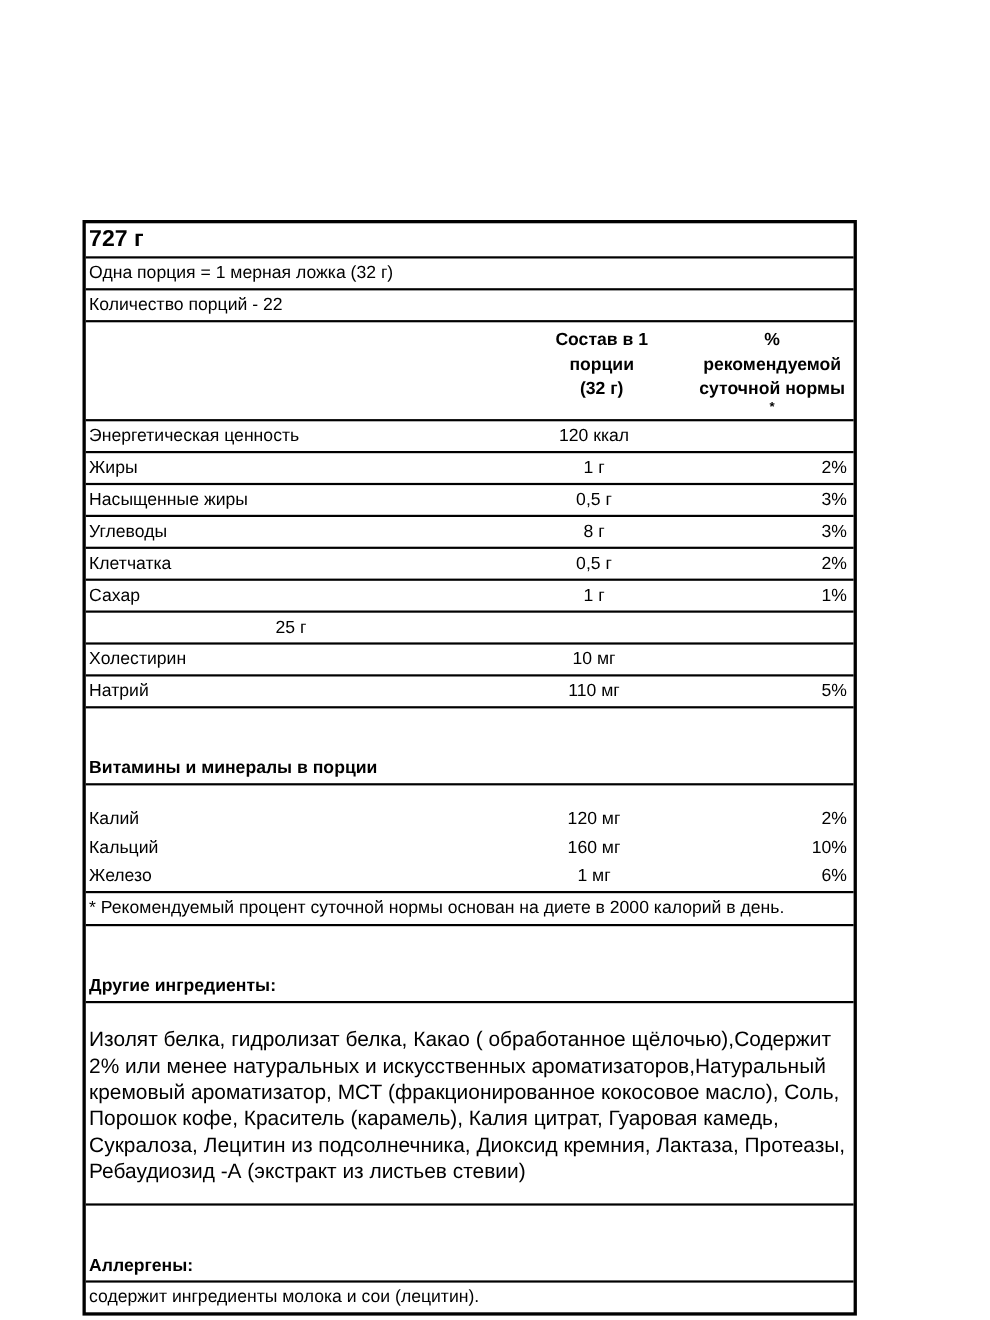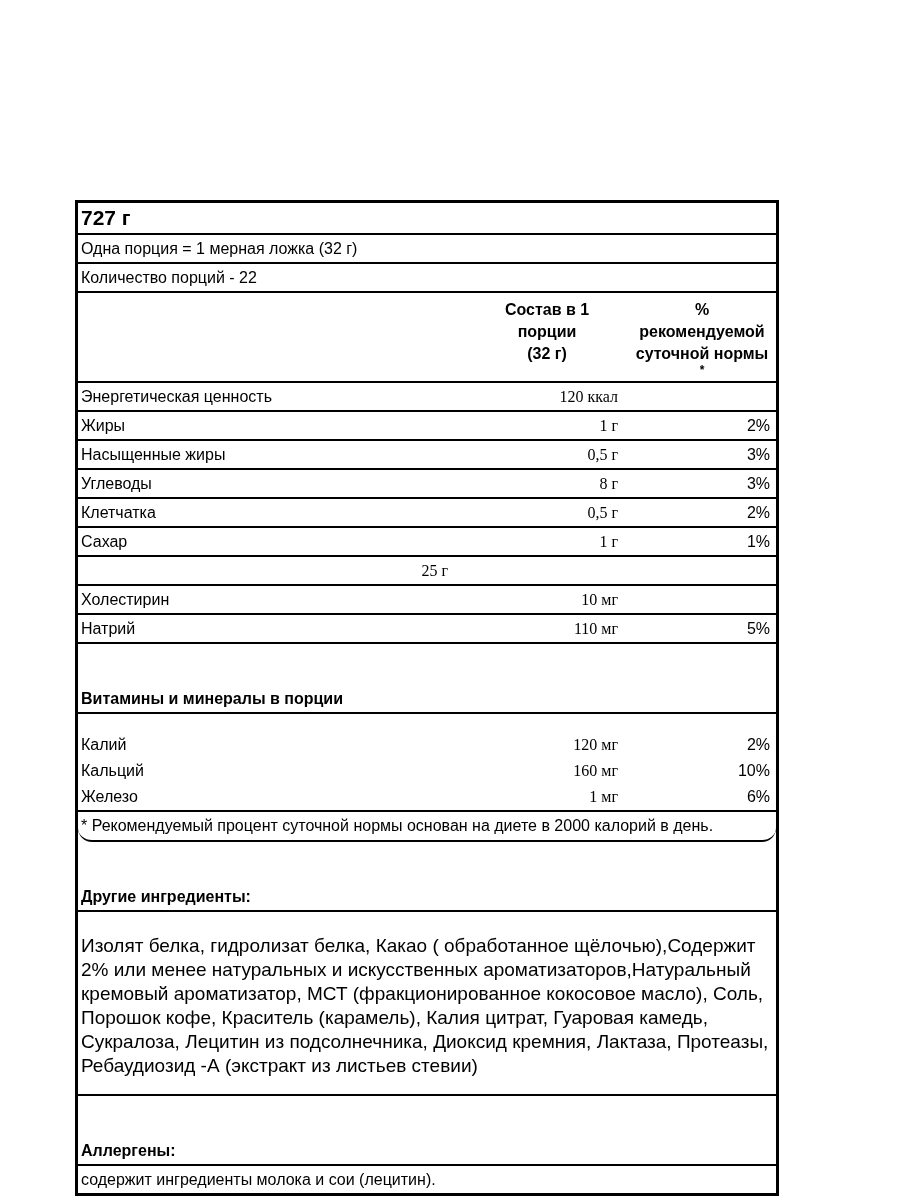--- a/index.html
+++ b/index.html
@@ -37,21 +37,21 @@
     padding: 2px 4px 2px 3px;
   }
 
   .nrow {
     display: grid;
     grid-template-columns: 1fr 170px 140px;
     align-items: center;
     min-height: 28px;
   }
   .nrow .name { text-align: left; }
-  .nrow .val  { text-align: right; padding-right: 14px; font-family: Liberation Serif, serif; }
+  .nrow .val  { text-align: center; padding-right: 14px; }
   .nrow .dv   { text-align: right; padding-right: 2px; }
 
   .header-row {
     display: grid;
     grid-template-columns: 1fr 170px 140px;
     align-items: start;
     padding-top: 6px;
     padding-bottom: 6px;
   }
   .hdr {
@@ -69,21 +69,21 @@
 
   .vit-box { padding-top: 17px; padding-bottom: 1px; }
   .vit-box .nrow { min-height: 26px; }
 
   .para {
     padding: 22px 6px 16px 3px;
     font-size: 19px;
     line-height: 24px;
   }
 
-  .footnote { line-height: 24px; border-radius: 14px; }
+  .footnote { line-height: 24px; }
 </style>
 </head>
 <body>
 
 <div class="label-box">
 
   <div class="sec weight-row">727 г</div>
 
   <div class="sec">Одна порция = 1 мерная ложка (32 г)</div>
 

